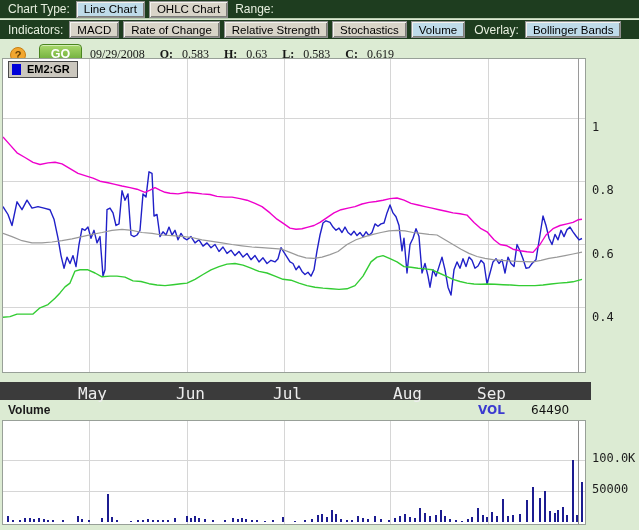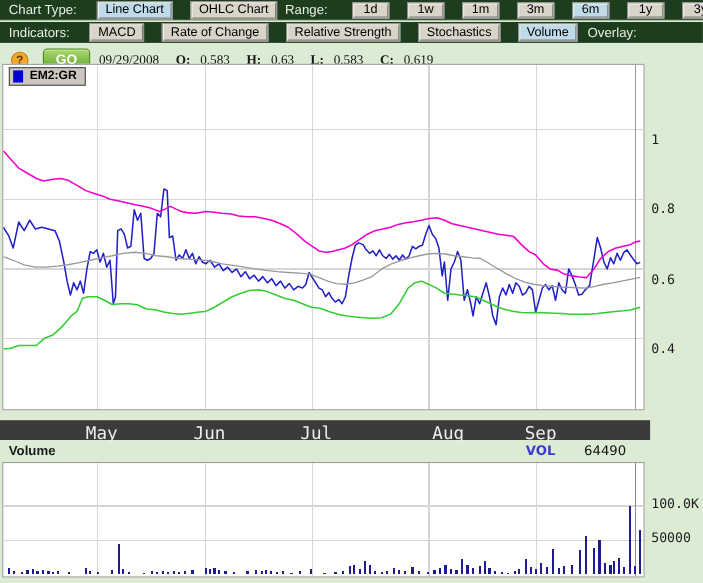--- a/index.html
+++ b/index.html
@@ -13,21 +13,21 @@
     display:flex;align-items:center;box-sizing:border-box;padding-left:8px;
   }
   #bar1{top:0;border-bottom:1px solid #b9ccb0}
   #bar2{top:20px}
   .bar-label{color:#e7efdf;font-size:12px;white-space:nowrap;flex:none}
   .btn-group{display:flex;align-items:center;gap:4px;flex:none}
   .tbtn{
     display:inline-flex;align-items:center;justify-content:center;flex:none;
     height:15px;background:#d8d4c8;border:1px solid #8f8f8f;
     box-shadow:inset 1px 1px 0 #f4f3ee, inset -1px -1px 0 #7d7d78;
-    color:#000;font-size:11.5px;padding:0 7px;white-space:nowrap;cursor:pointer;margin-left:12px;
+    color:#000;font-size:11.5px;padding:0 7px;white-space:nowrap;cursor:pointer;
   }
   .tbtn.sel{background:#bfdbe9}
   .tbtn.fixed{width:34px;padding:0;box-sizing:border-box}
   #bar3{position:absolute;top:40px;left:0;width:639px;height:29px;display:flex;align-items:center}
   #help-icon{
     flex:none;margin-left:10px;width:14px;height:14px;border-radius:50%;
     background:#f2a72e;border:1px solid #c87f12;color:#5f3c00;
     font-size:11px;font-weight:bold;text-align:center;line-height:14px;
   }
   #sec-input{
@@ -80,43 +80,35 @@
 </head>
 <body>
 
 <div class="darkbar" id="bar1">
   <span class="bar-label" style="margin-right:6px">Chart Type:</span>
   <div class="btn-group" id="chart-type-buttons">
       <span class="tbtn sel">Line Chart</span>
       <span class="tbtn">OHLC Chart</span>
     </div>
   <span class="bar-label" style="margin-left:7px;margin-right:10px">Range:</span>
-  <div class="btn-group" id="range-buttons">
-      <span class="tbtn fixed">1d</span>
-      <span class="tbtn fixed">1w</span>
-      <span class="tbtn fixed">1m</span>
-      <span class="tbtn fixed">3m</span>
-      <span class="tbtn sel fixed">6m</span>
-      <span class="tbtn fixed">1y</span>
-      <span class="tbtn fixed">3y</span>
-      <span class="tbtn fixed">5y</span>
-      <span class="tbtn fixed">ytd</span>
-    </div>
 </div>
 
 <div class="darkbar" id="bar2">
   <span class="bar-label" style="margin-right:6px">Indicators:</span>
   <div class="btn-group" id="indicator-buttons">
       <span class="tbtn">MACD</span>
       <span class="tbtn">Rate of Change</span>
       <span class="tbtn">Relative Strength</span>
       <span class="tbtn">Stochastics</span>
       <span class="tbtn sel">Volume</span>
     </div>
   <span class="bar-label" style="margin-left:9px;margin-right:6px">Overlay:</span>
+  <div class="btn-group" id="overlay-buttons">
+      <span class="tbtn sel">Bollinger Bands</span>
+    </div>
 </div>
 
 <div id="bar3">
   <span id="help-icon">?</span>
   <span id="go-btn">GO</span>
   <div id="quote">
     <span class="val" style="margin-left:0">09/29/2008</span>
     <span class="lbl">O:</span>
     <span class="val">0.583</span>
     <span class="lbl">H:</span>

